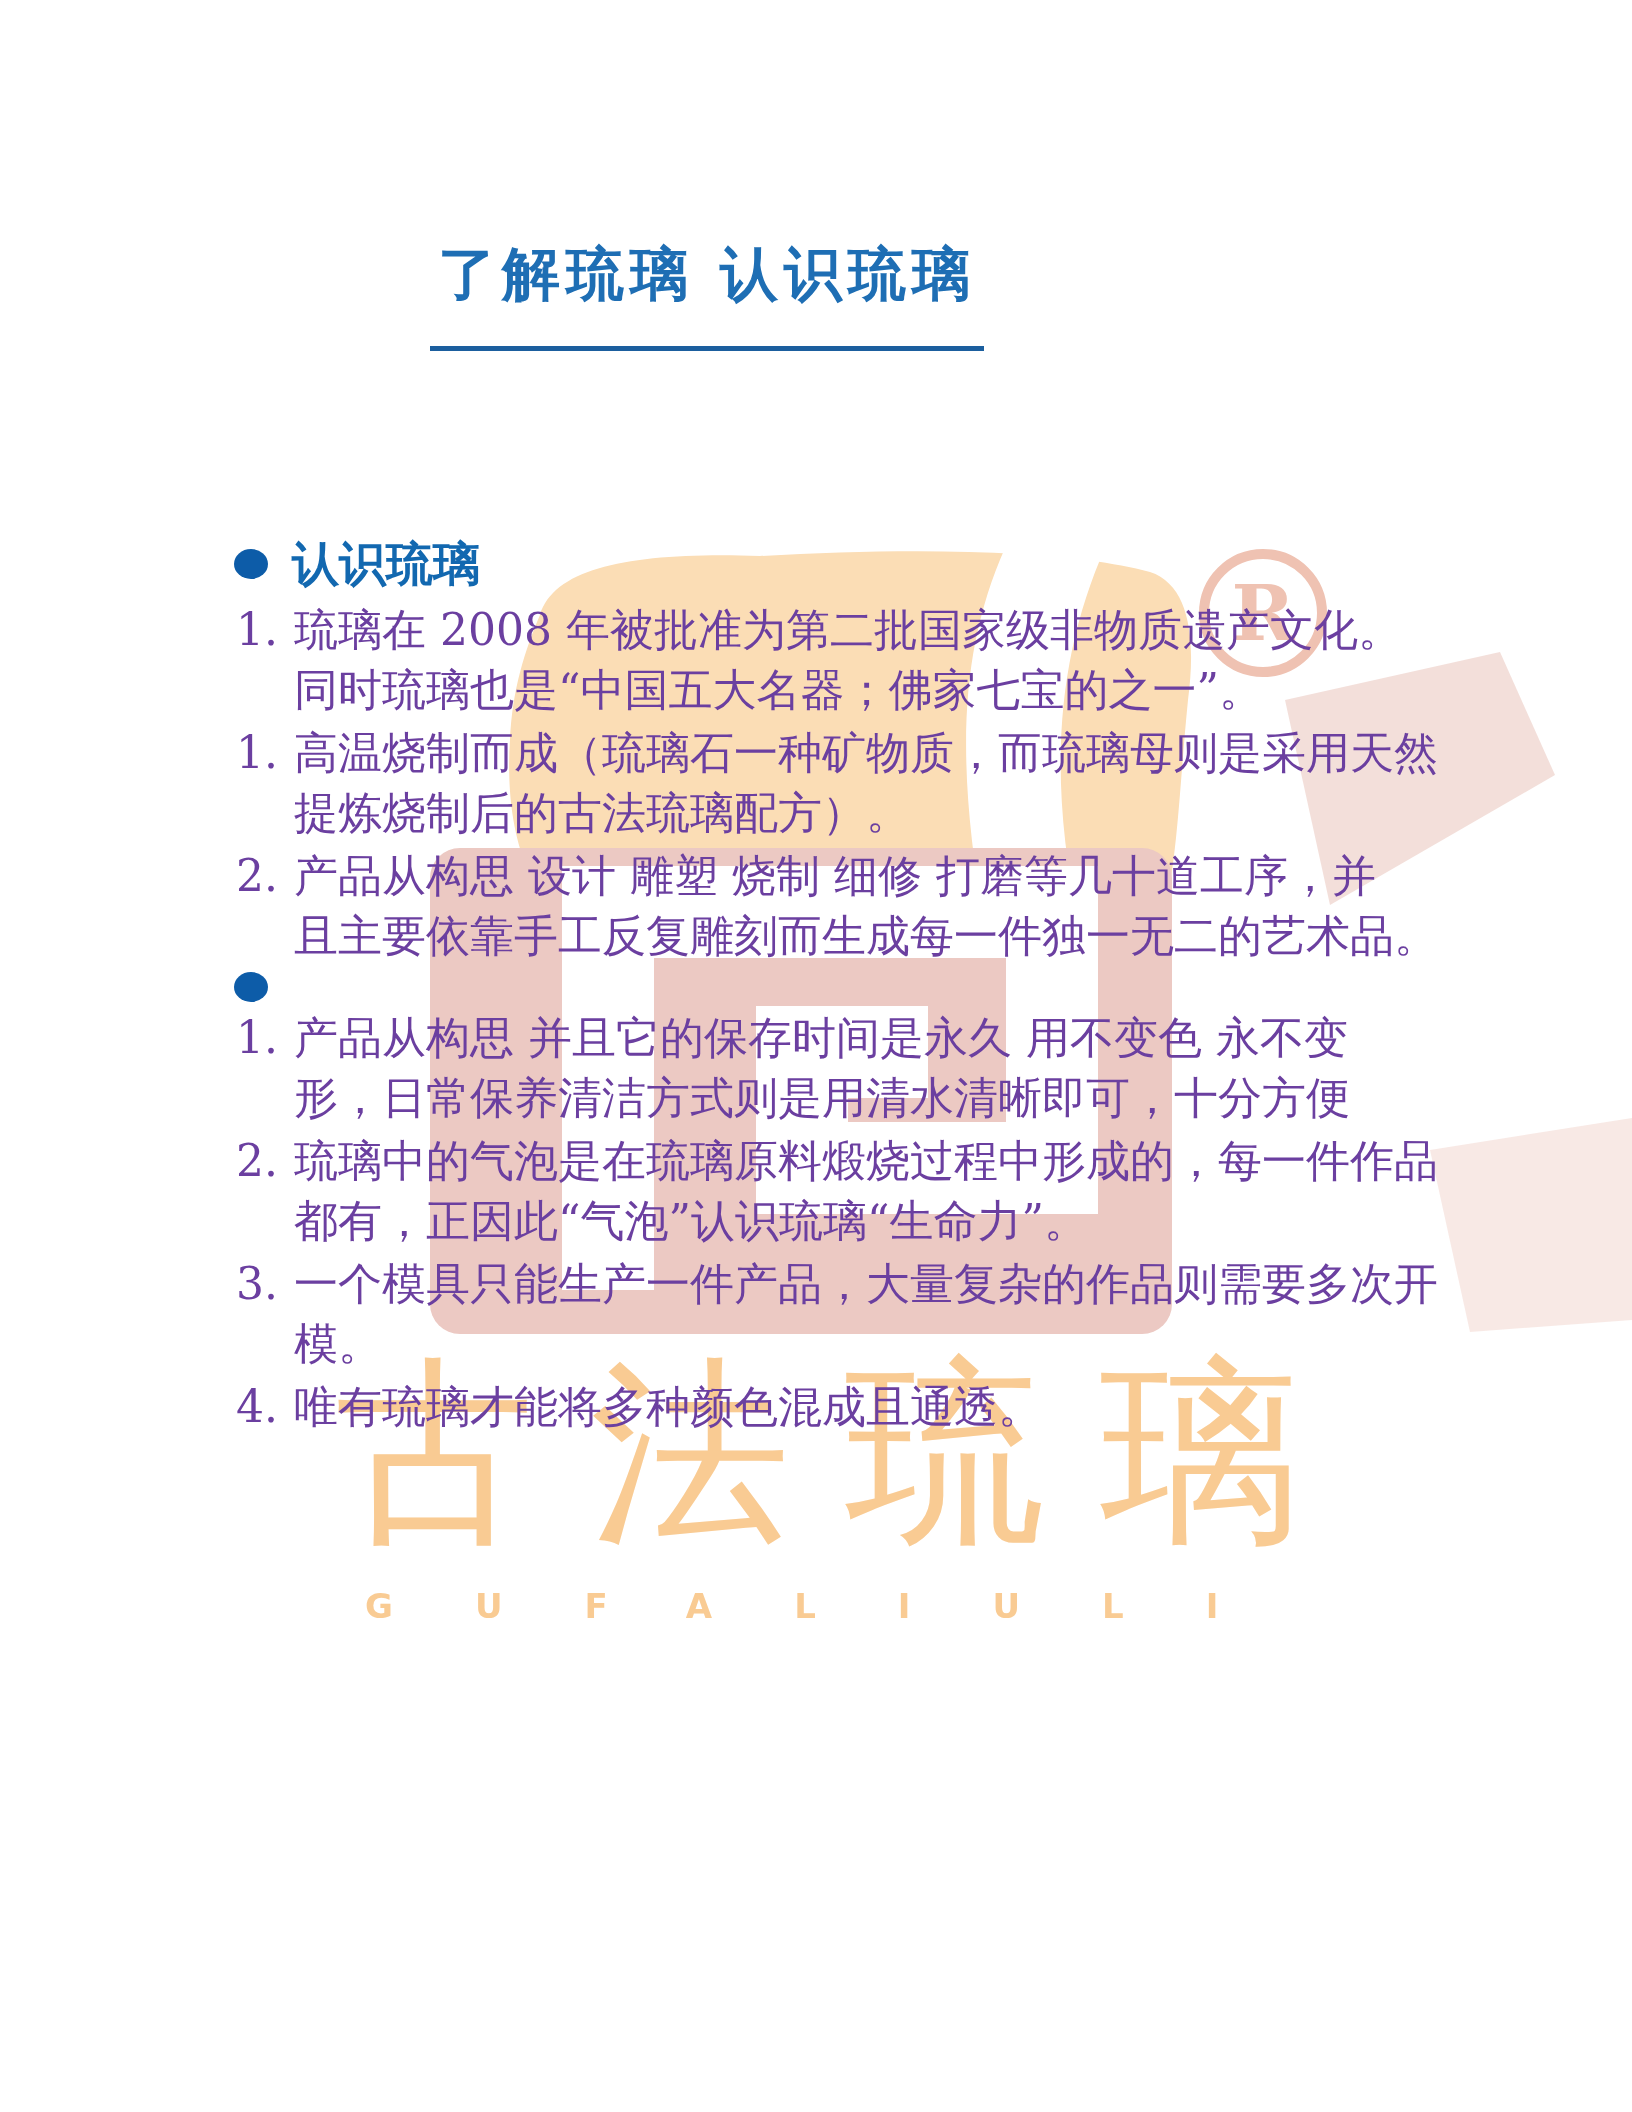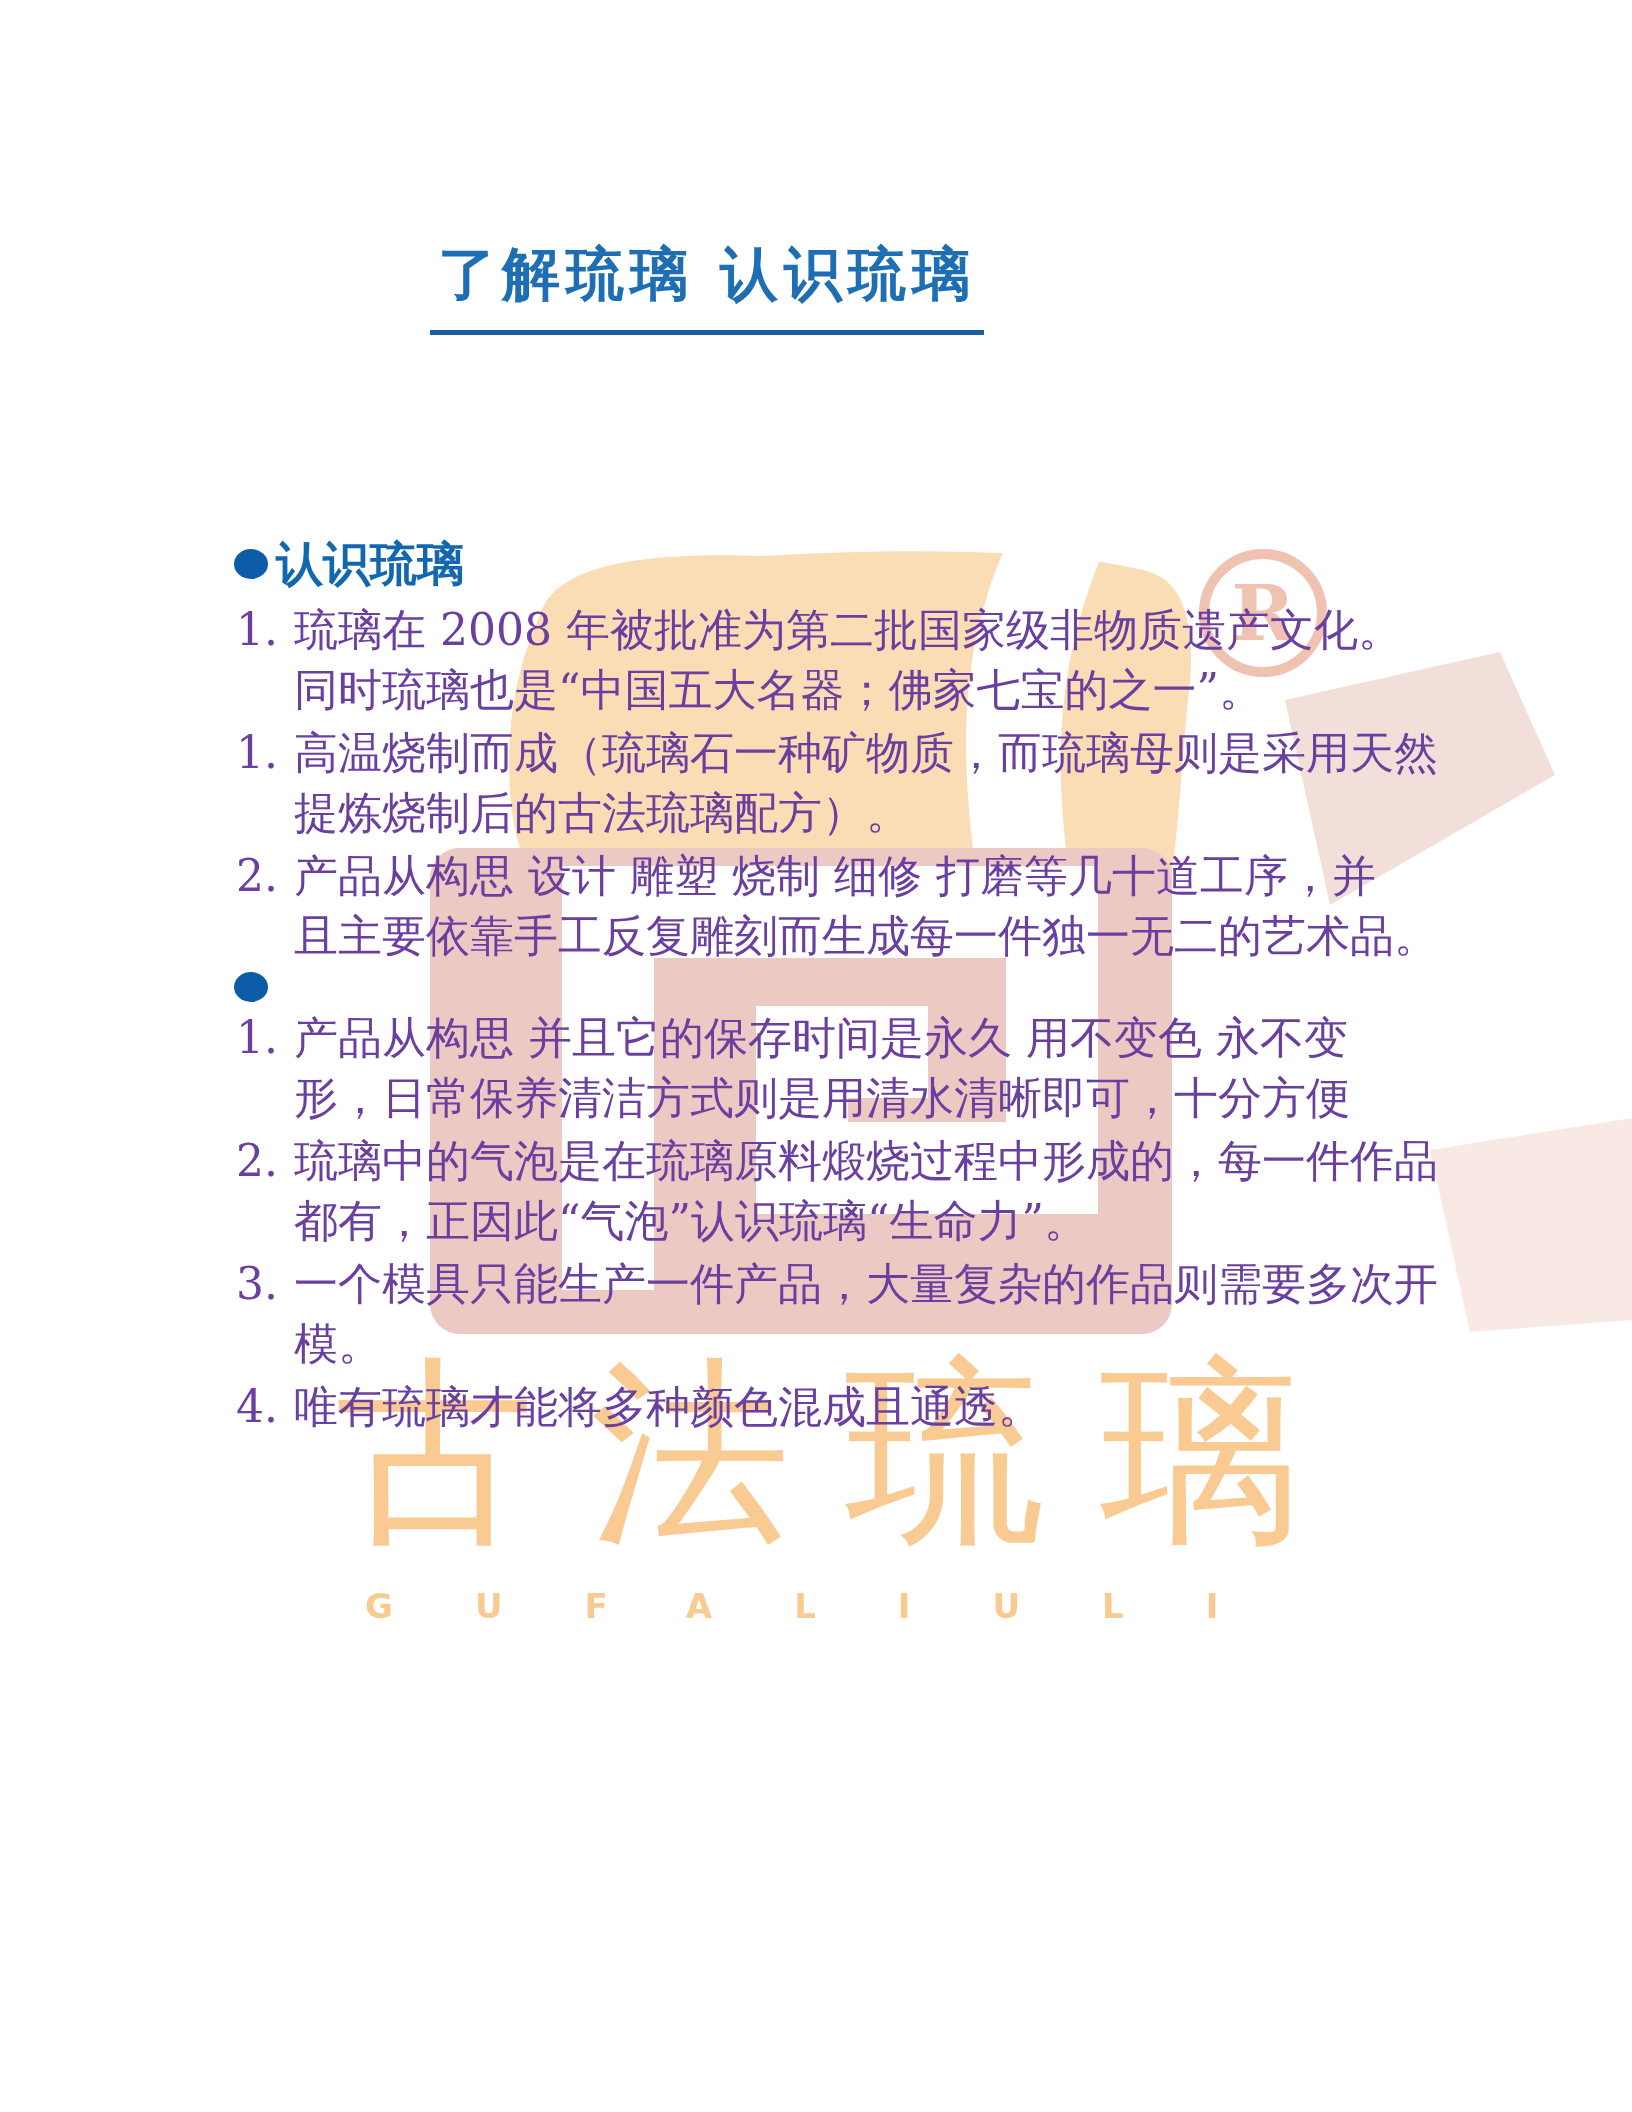--- a/index.html
+++ b/index.html
@@ -14,29 +14,29 @@
     border:10px solid #EFC2B2;border-radius:50%;
     display:flex;align-items:center;justify-content:center;
     color:#EFC2B2;font-size:76px;font-weight:bold;z-index:0;
     font-family:"DejaVu Serif",serif;
   }
   
   .title-wrap{position:absolute;top:236px;left:300px;width:814px;text-align:center;z-index:1;}
   .title{
     display:inline-block;font-size:58px;font-weight:bold;color:#1E6EB4;
     letter-spacing:6px;border-bottom:5px solid #1B5E9E;
-    padding:0 8px 16px 8px;white-space:nowrap;
+    padding:0 8px 32px 8px;white-space:nowrap;
   }
   
   .content{
     position:absolute;left:232px;top:528px;width:1195px;z-index:1;
     color:#6B3FA0;font-size:44px;line-height:60px;
   }
   .sec-heading{
-    display:flex;align-items:center;gap:8px;
+    display:flex;align-items:center;gap:24px;
     color:#1268B0;font-weight:bold;font-size:47px;line-height:60px;
     margin:6px 0 6px 2px;
     font-family:Liberation Serif, serif;
   }
   .bullet{width:34px;height:30px;border-radius:50%;background:#0D5CA8;flex:none;}
   .item{display:flex;margin:3px 0;}
   .num{flex:none;width:58px;padding-left:4px;line-height:60px;}
   .lines{flex:1;}
   .line{white-space:nowrap;line-height:60px;}
 </style>

